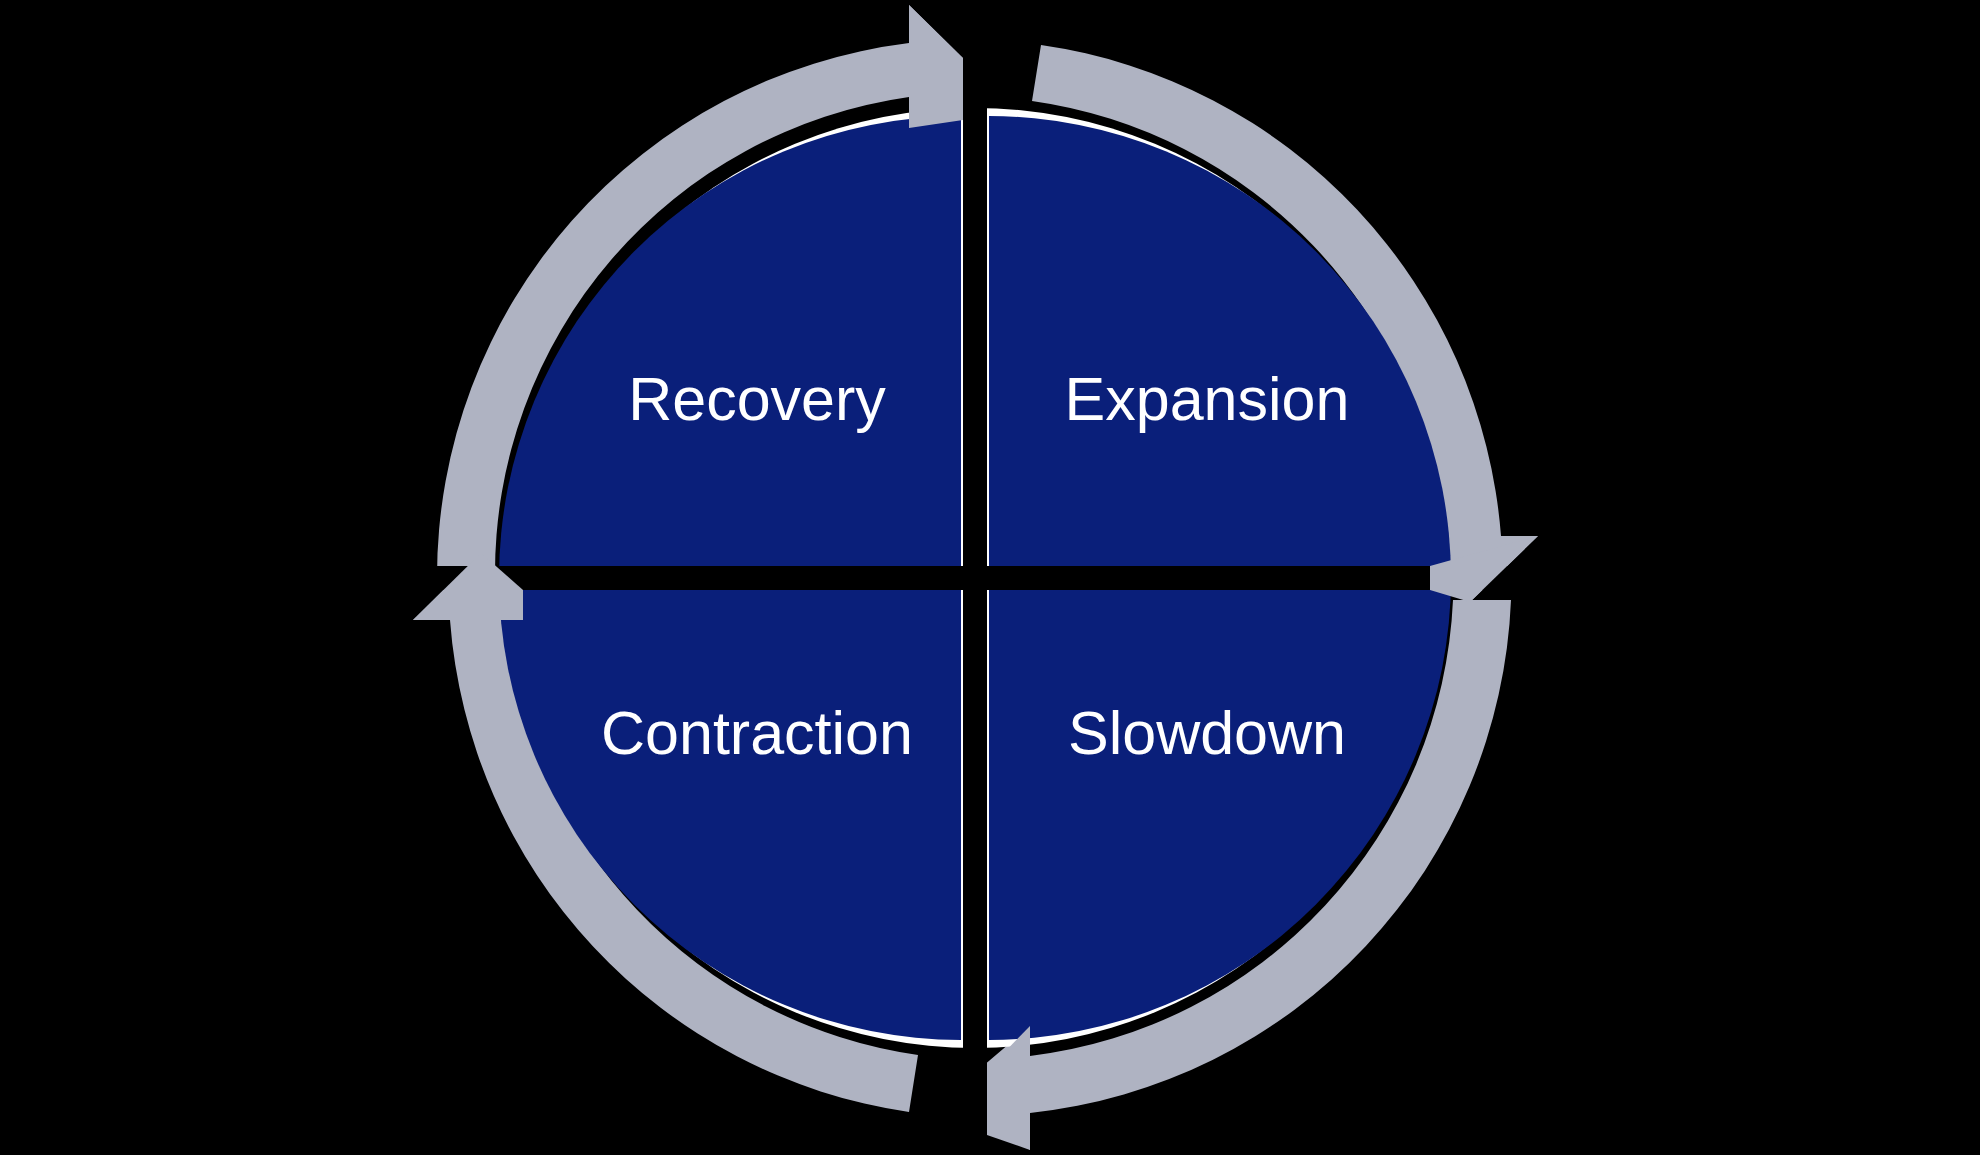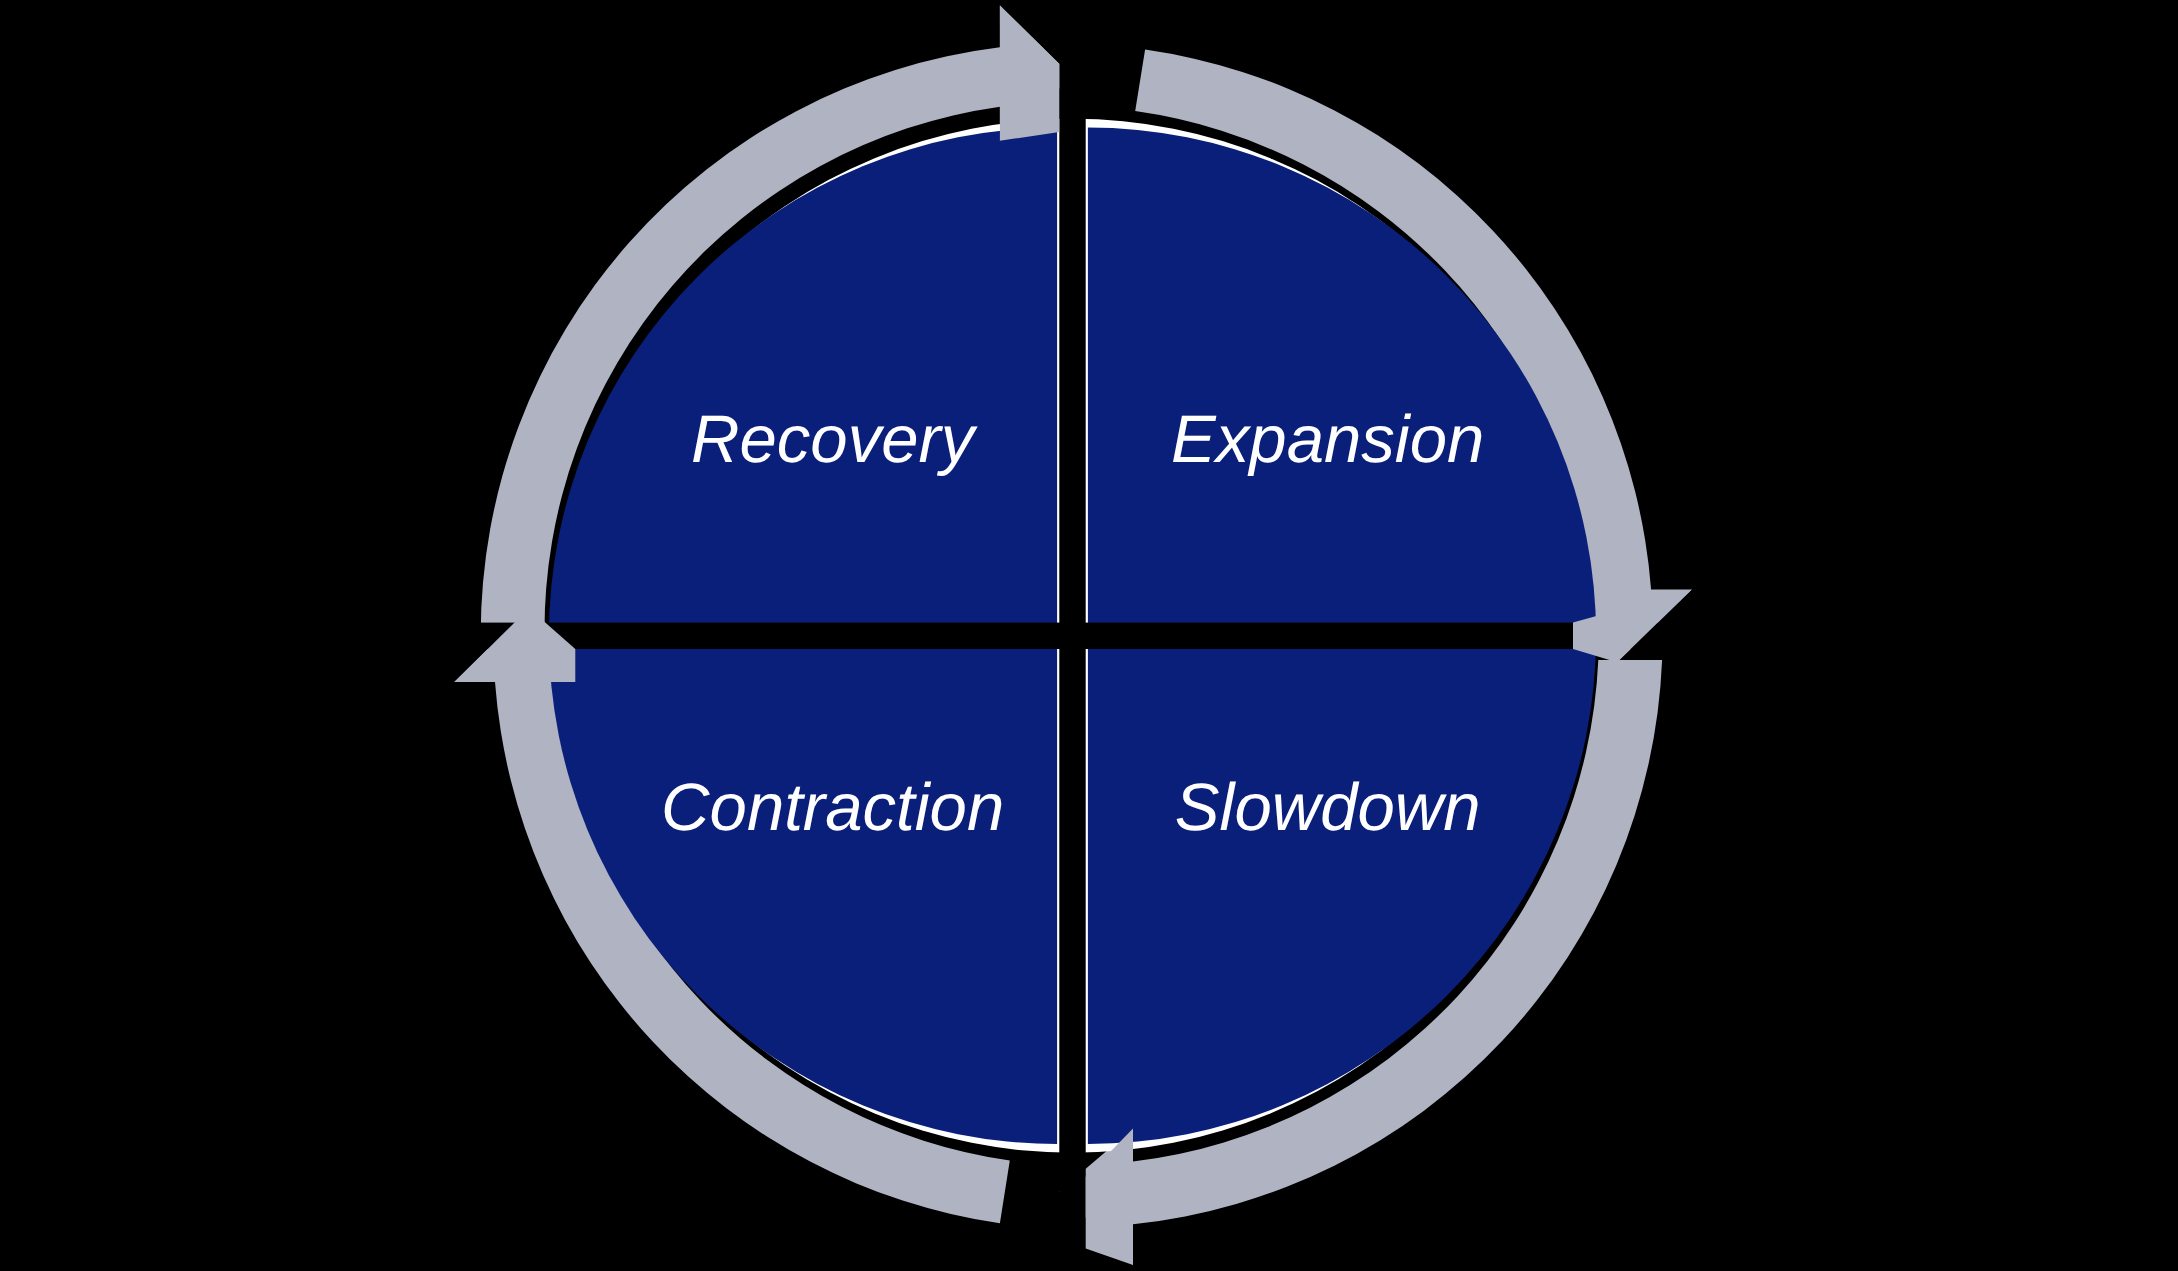--- a/index.html
+++ b/index.html
@@ -11,21 +11,20 @@
     width: 1980px;
     height: 1155px;
     overflow: hidden;
     font-family: "Liberation Sans", sans-serif;
   }
   #stage {
     position: relative;
     width: 1980px;
     height: 1155px;
     background: #000000;
-    font-style: italic;
   }
   #cycle-svg {
     position: absolute;
     left: 0;
     top: 0;
     width: 1980px;
     height: 1155px;
     display: block;
   }
   .quad-label {

